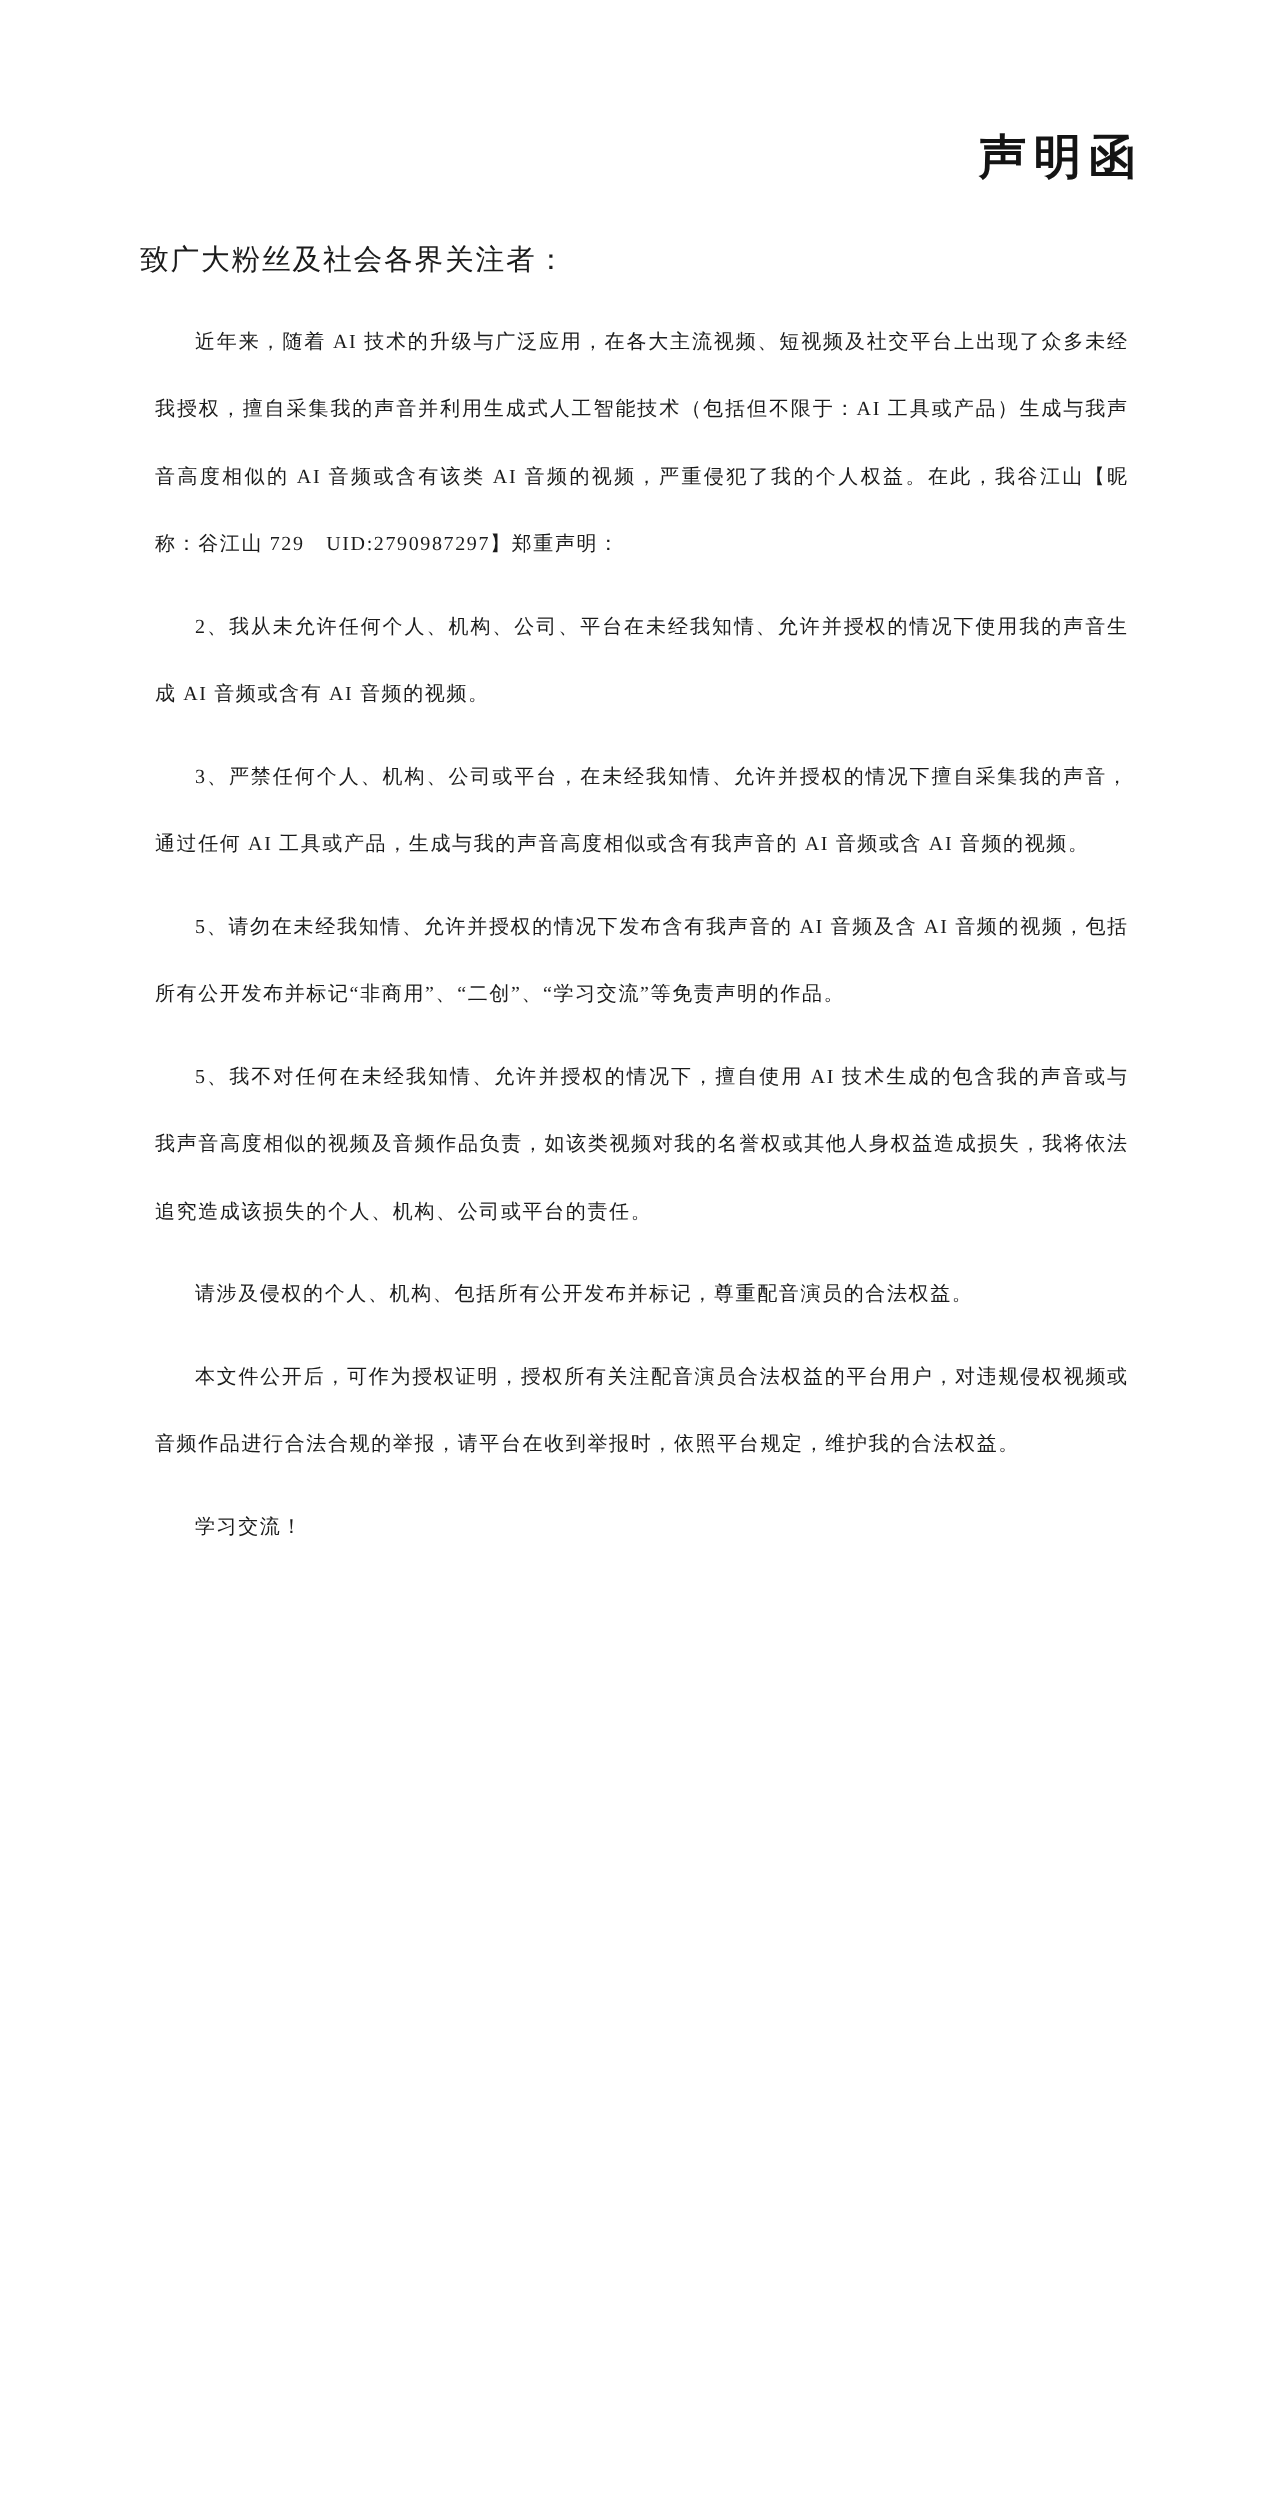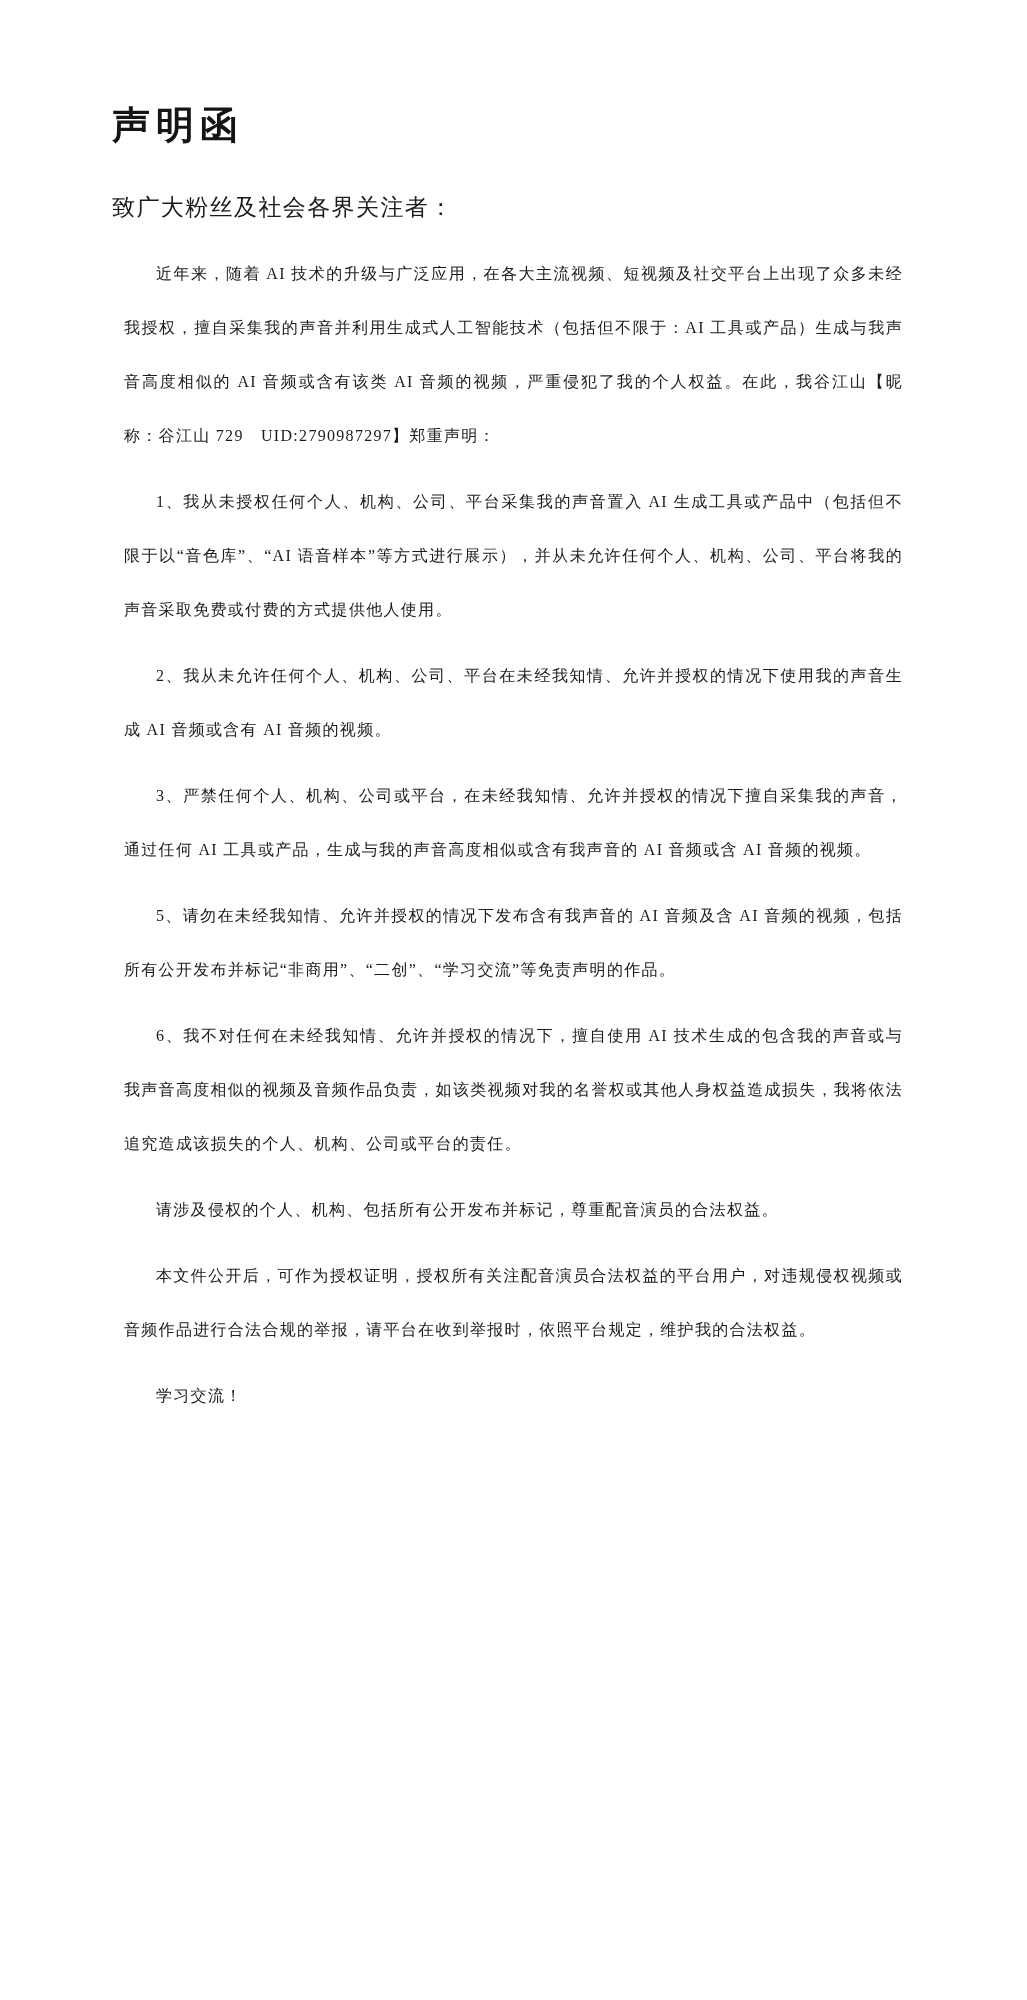--- a/index.html
+++ b/index.html
@@ -14,21 +14,21 @@
     color: #1b1b1b;
   }
   .page {
     width: 1027px;
     min-height: 2000px;
     box-sizing: border-box;
     padding: 72px 112px 40px 112px;
     background: #ffffff;
   }
   .doc-title {
-    text-align: left;
+    text-align: right;
     font-size: 38px;
     font-weight: 700;
     letter-spacing: 6px;
     margin: 28px 0 30px 0;
     color: #141414;
     font-family: "Liberation Serif", "DejaVu Serif", serif;
   }
   .salutation {
     font-size: 23px;
     line-height: 54px;
@@ -50,22 +50,21 @@
 </head>
 <body>
 
 <div class="page">
 
   <h1 class="doc-title">声明函</h1>
 
   <p class="salutation">致广大粉丝及社会各界关注者：</p>
 
   <p class="para">近年来，随着 AI 技术的升级与广泛应用，在各大主流视频、短视频及社交平台上出现了众多未经我授权，擅自采集我的声音并利用生成式人工智能技术（包括但不限于：AI 工具或产品）生成与我声音高度相似的 AI 音频或含有该类 AI 音频的视频，严重侵犯了我的个人权益。在此，我谷江山【昵称：谷江山 729　UID:2790987297】郑重声明：</p>
-  <p class="para">1、我从未授权任何个人、机构、公司、平台采集我的声音置入 AI 生成工具或产品中（包括但不限于以“音色库”、“AI 语音样本”等方式进行展示），并从未允许任何个人、机构、公司、平台将我的声音采取免费或付费的方式提供他人使用。</p>
   <p class="para">2、我从未允许任何个人、机构、公司、平台在未经我知情、允许并授权的情况下使用我的声音生成 AI 音频或含有 AI 音频的视频。</p>
   <p class="para">3、严禁任何个人、机构、公司或平台，在未经我知情、允许并授权的情况下擅自采集我的声音，通过任何 AI 工具或产品，生成与我的声音高度相似或含有我声音的 AI 音频或含 AI 音频的视频。</p>
   <p class="para">5、请勿在未经我知情、允许并授权的情况下发布含有我声音的 AI 音频及含 AI 音频的视频，包括所有公开发布并标记“非商用”、“二创”、“学习交流”等免责声明的作品。</p>
-  <p class="para">6、我不对任何在未经我知情、允许并授权的情况下，擅自使用 AI 技术生成的包含我的声音或与我声音高度相似的视频及音频作品负责，如该类视频对我的名誉权或其他人身权益造成损失，我将依法追究造成该损失的个人、机构、公司或平台的责任。</p>
+  <p class="para">5、我不对任何在未经我知情、允许并授权的情况下，擅自使用 AI 技术生成的包含我的声音或与我声音高度相似的视频及音频作品负责，如该类视频对我的名誉权或其他人身权益造成损失，我将依法追究造成该损失的个人、机构、公司或平台的责任。</p>
   <p class="para">请涉及侵权的个人、机构、包括所有公开发布并标记，尊重配音演员的合法权益。</p>
   <p class="para">本文件公开后，可作为授权证明，授权所有关注配音演员合法权益的平台用户，对违规侵权视频或音频作品进行合法合规的举报，请平台在收到举报时，依照平台规定，维护我的合法权益。</p>
   <p class="para">学习交流！</p>
 
 </div>
 
 </body></html>

